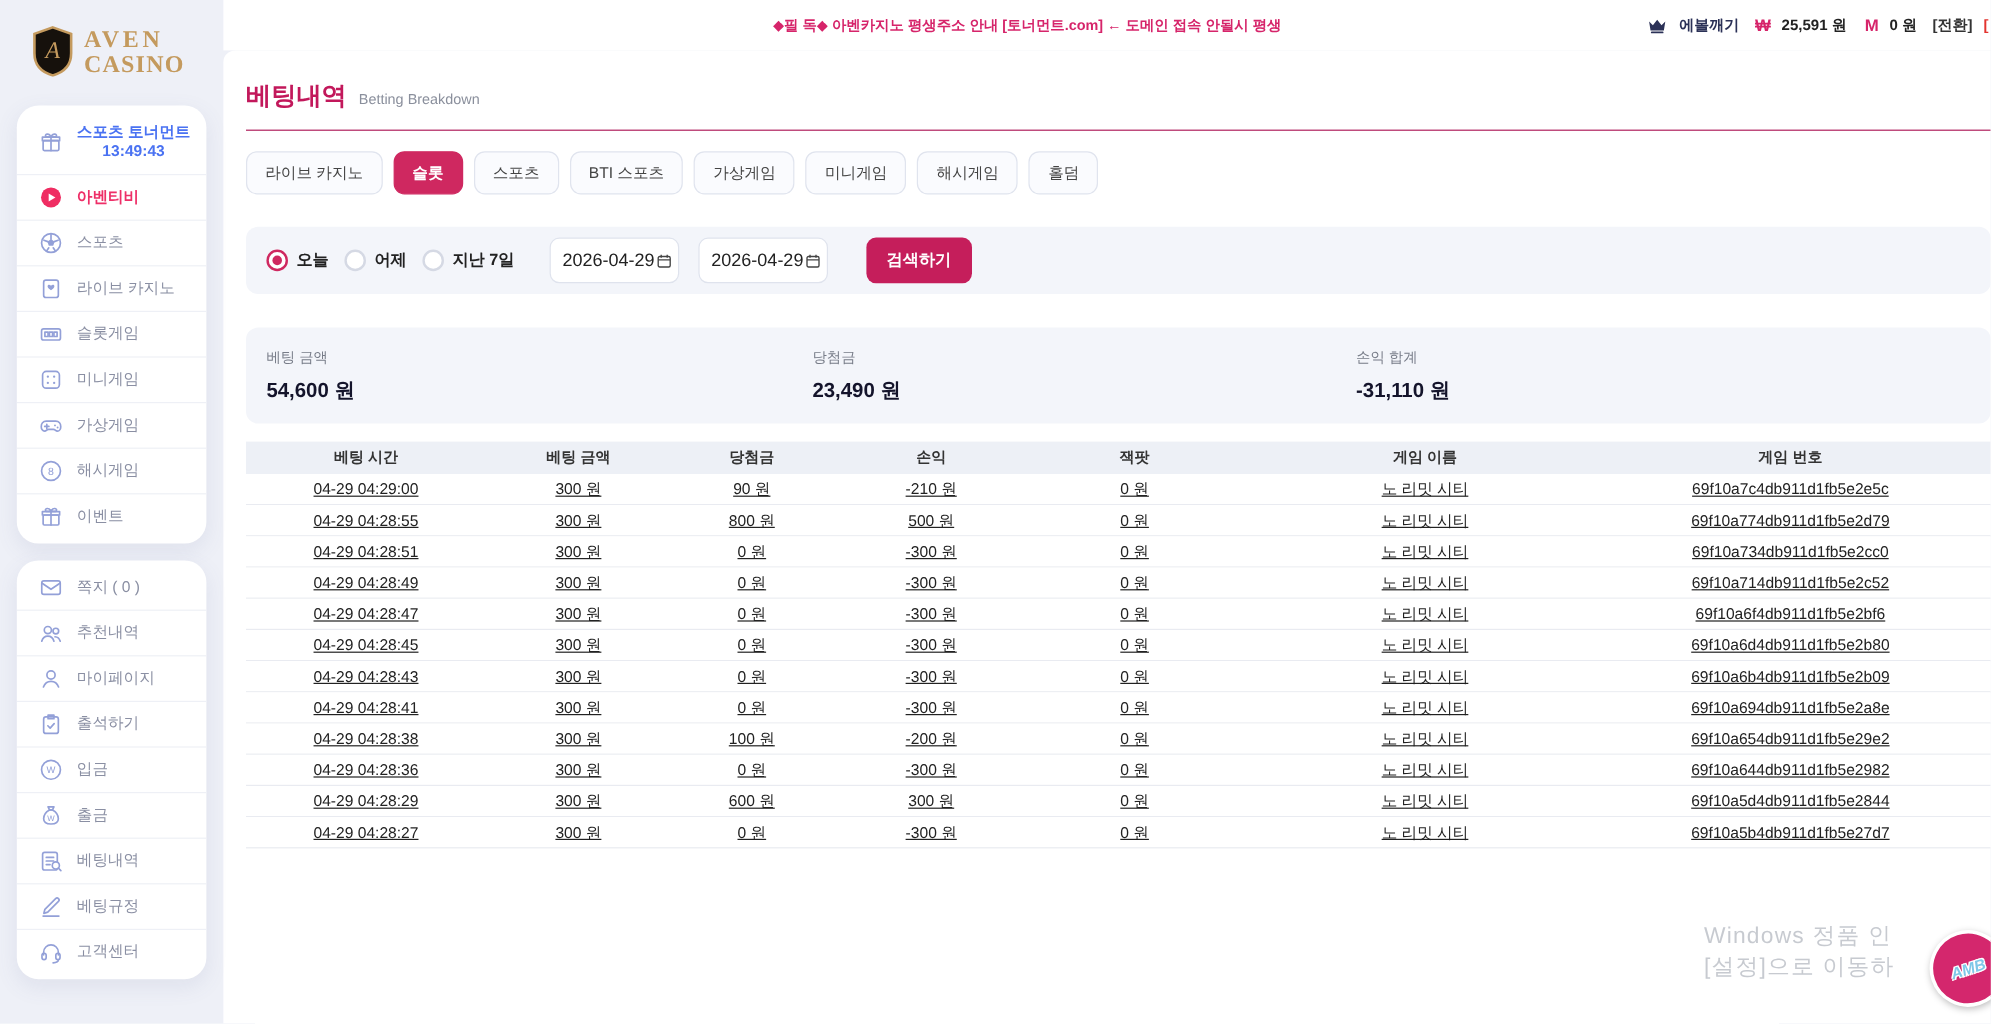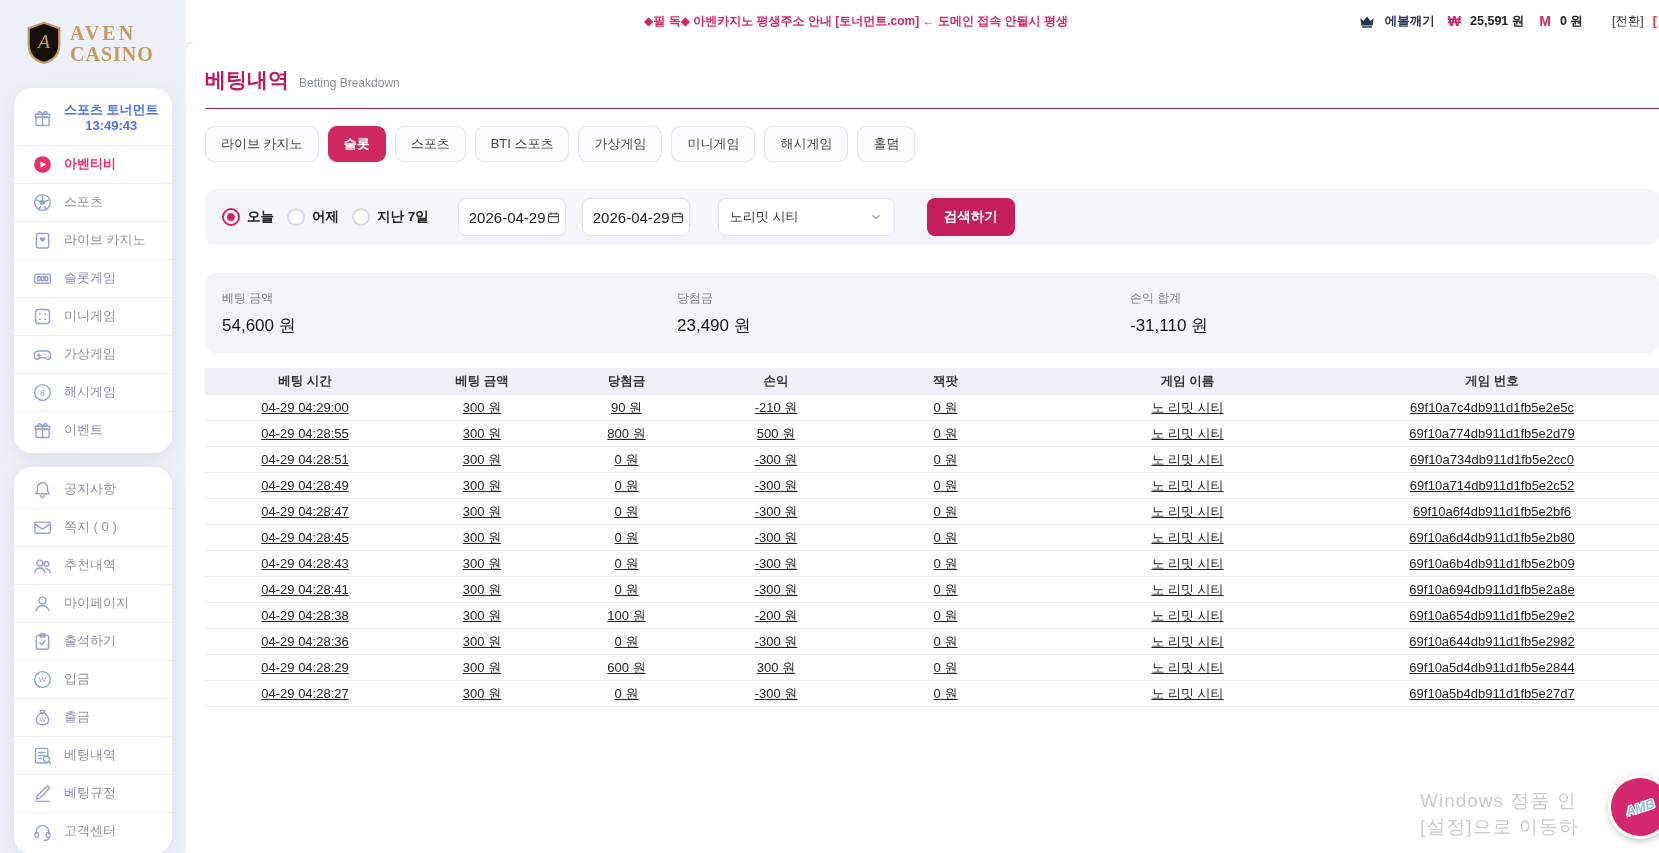--- a/index.html
+++ b/index.html
@@ -23,21 +23,21 @@
   .wallet {
     position:absolute; right:0; top:0; height:42px;
     display:flex; align-items:center; gap:9px;
     font-size:12.5px; white-space:nowrap; padding-right:2px;
   }
   .wallet .w-icon { width:18px; height:18px; display:inline-flex; }
   .wallet .evol { color:#2b3157; font-weight:bold; margin-right:4px; }
   .wallet .sym-w { color:#d6246a; font-weight:bold; font-size:14px; }
   .wallet .sym-m { color:#d6246a; font-weight:bold; font-size:14px; margin-left:6px;}
   .wallet .amt { color:#222; font-weight:bold; }
-  .wallet .convert { color:#333; font-weight:normal; margin-left:20px; }
+  .wallet .convert { color:#333; font-weight:bold; margin-left:4px; }
   .wallet .trunc { color:#e3342f; font-weight:bold; }
   
   .sidebar { position:absolute; left:0; top:0; width:186px; height:853px; background:#eef0f7; z-index:6; }
   .logo { display:flex; align-items:center; gap:8px; padding:12px 0 0 26px; height:76px; }
   .logo-shield { width:36px; height:46px; }
   .logo-text { font-family:"Liberation Serif","DejaVu Serif",serif; color:#c49a5e; font-weight:bold; line-height:1.05; }
   .logo-text .l1 { font-size:20px; letter-spacing:3px; }
   .logo-text .l2 { font-size:20px; letter-spacing:1px; }
   .sb-card {
     background:#fff; border-radius:18px; margin:0 14px 14px 14px;
@@ -102,33 +102,33 @@
     background:#c51e5b; color:#fff; font-size:13.5px; font-weight:bold; cursor:pointer;
     font-family:inherit;
   }
   
   .summary {
     margin:28px 0 0 19px; background:#f3f5fa; border-radius:10px;
     height:80px; display:grid; grid-template-columns:455px 453px 1fr;
     align-items:center; padding:0 17px;
   }
   .sum-label { font-size:12px; color:#777c88; }
-  .sum-value { font-size:17px; font-weight:normal; color:#14142b; margin-top:7px; }
+  .sum-value { font-size:17px; font-weight:bold; color:#14142b; margin-top:7px; }
   
   .btable { margin:15px 0 0 19px; }
   .trow {
     display:grid;
     grid-template-columns:200px 130px 135px 140px 175px 285px 300px auto;
     align-items:center; text-align:center;gap:12px;
   }
   .trow.head { background:#edf0f6; height:27px; font-size:12.5px; font-weight:bold; color:#333; }
   .trow.body { height:26px; font-size:13px; color:#222; border-bottom:1px solid #e9ebf1; background:#fff;text-decoration:underline; }
   
   .watermark {
-    position:absolute; left:1420px; top:788px; color:#9aa0ab; opacity:.55;
+    position:absolute; left:1420px; top:768px; color:#9aa0ab; opacity:.55;
     font-size:19px; letter-spacing:1px; line-height:1.35; white-space:nowrap; z-index:8;
     pointer-events:none;
   }
   .sticker {
     position:absolute; left:1608px; top:775px; width:64px; height:64px; border-radius:50%;
     background:#d4276d; border:3px solid #fff; box-shadow:0 2px 6px rgba(0,0,0,.25);
     display:flex; align-items:center; justify-content:center; z-index:9;
     transform:rotate(-18deg);
   }
   .sticker span {
@@ -243,29 +243,20 @@
             <path d="M3.8 7.2h16.4v3.3H3.8z"></path>
             <line x1="12" y1="7.2" x2="12" y2="20"></line>
             <path d="M12 7c-1.8-4.2-6.8-3-4.8 0z"></path>
             <path d="M12 7c1.8-4.2 6.8-3 4.8 0z"></path>
           </svg>
         </span>
         <span class="sb-label">이벤트</span>
       </div>
     </div>
   <div class="sb-card">
-      <div class="sb-item">
-        <span class="sb-icon">
-          <svg viewBox="0 0 24 24">
-            <path d="M12 4.2a5.8 5.8 0 0 0-5.8 5.8v3.8L4.3 16.8h15.4L17.8 13.8V10A5.8 5.8 0 0 0 12 4.2z"></path>
-            <path d="M10 19.2a2 2 0 0 0 4 0"></path>
-          </svg>
-        </span>
-        <span class="sb-label">공지사항</span>
-      </div>
       <div class="sb-item">
         <span class="sb-icon">
           <svg viewBox="0 0 24 24">
             <rect x="3.2" y="5.8" width="17.6" height="12.8" rx="2"></rect>
             <path d="M3.5 8l8.5 5.8L20.5 8"></path>
           </svg>
         </span>
         <span class="sb-label">쪽지 ( 0 )</span>
       </div>
       <div class="sb-item">
@@ -414,28 +405,20 @@
     </div>
     <div class="date-input">
       <span>2026-04-29</span>
       <span class="cal">
         <svg viewBox="0 0 24 24" fill="none" stroke="#444" stroke-width="1.8">
             <rect x="4" y="6" width="16" height="14" rx="2"></rect>
             <path d="M4 10.5h16M8 3.5v4M16 3.5v4"></path>
           </svg>
       </span>
     </div>
-    <div class="select">
-      <span>노리밋 시티</span>
-      <span class="chev">
-        <svg viewBox="0 0 24 24" fill="none" stroke="currentColor" stroke-width="2">
-            <path d="M6 9l6 6 6-6"></path>
-          </svg>
-      </span>
-    </div>
     <button class="search-btn">검색하기</button>
   </div>
 
   <div class="summary">
     <div>
       <div class="sum-label">베팅 금액</div>
       <div class="sum-value">54,600 원</div>
     </div>
     <div>
       <div class="sum-label">당첨금</div>

